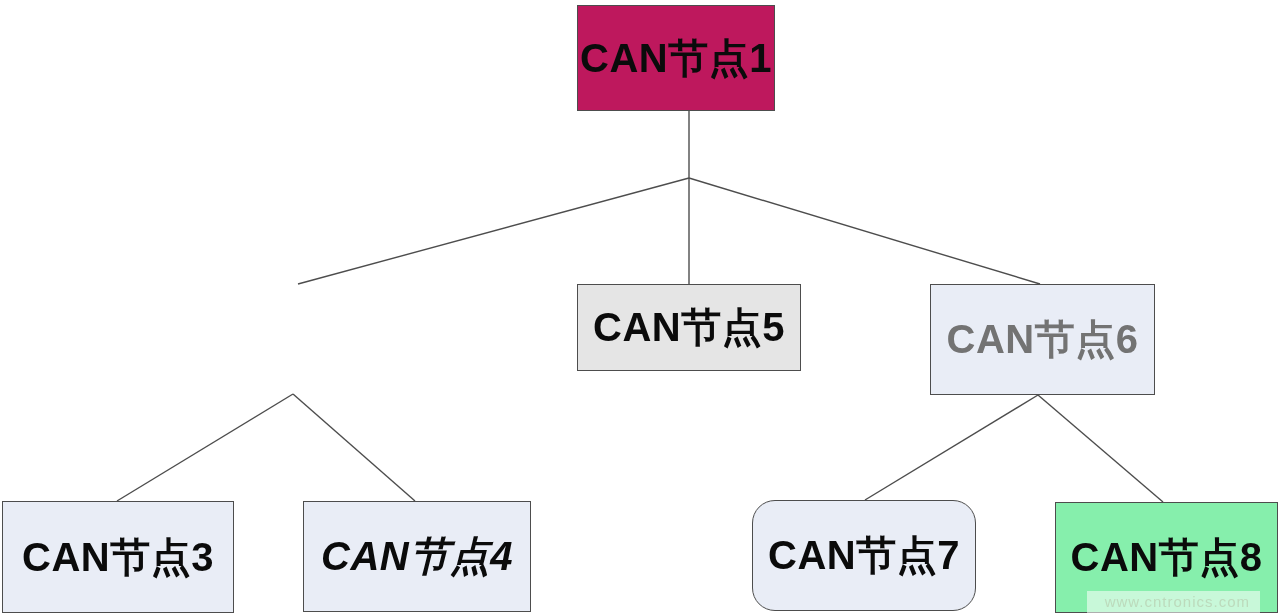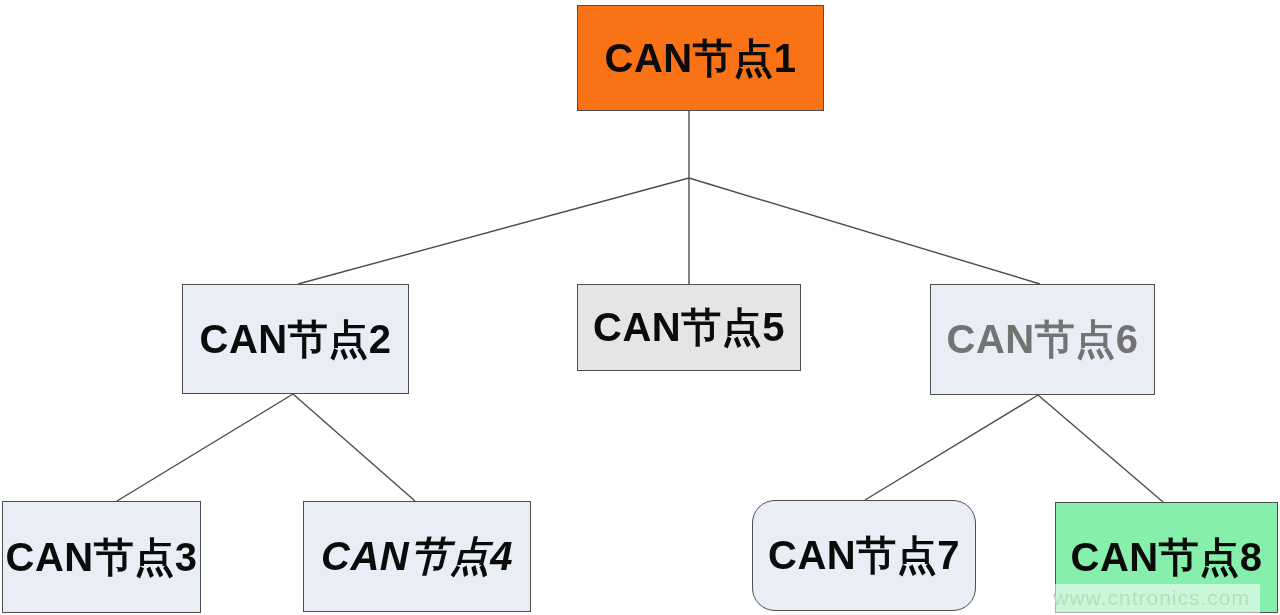--- a/index.html
+++ b/index.html
@@ -41,21 +41,21 @@
   .node span {
     font-weight: bold;
     font-size: 40px;
     letter-spacing: 0.5px;
     white-space: nowrap;
   }
   .watermark {
     position: absolute;
     right: 20px;
     bottom: 2px;
-    font-size: 21px;
+    font-size: 15px;
     letter-spacing: 1px;
     padding: 2px 10px 3px 18px;
     background: rgba(255, 255, 255, 0.55);
     white-space: nowrap;
   }
 </style>
 </head>
 <body>
 
 <div class="stage" style="background: rgb(255, 255, 255);">
@@ -63,33 +63,30 @@
       <line x1="689" y1="111" x2="689" y2="178" stroke="#4d4d4d" stroke-width="1.4"></line>
       <line x1="689" y1="178" x2="298" y2="284" stroke="#4d4d4d" stroke-width="1.4"></line>
       <line x1="689" y1="178" x2="689" y2="284" stroke="#4d4d4d" stroke-width="1.4"></line>
       <line x1="689" y1="178" x2="1040" y2="284" stroke="#4d4d4d" stroke-width="1.4"></line>
       <line x1="293" y1="394" x2="117" y2="501" stroke="#4d4d4d" stroke-width="1.4"></line>
       <line x1="293" y1="394" x2="415" y2="501" stroke="#4d4d4d" stroke-width="1.4"></line>
       <line x1="1038" y1="395" x2="865" y2="500" stroke="#4d4d4d" stroke-width="1.4"></line>
       <line x1="1038" y1="395" x2="1163" y2="502" stroke="#4d4d4d" stroke-width="1.4"></line>
     </svg>
   <div class="node-layer">
-      <div class="node" style="left: 577px; top: 5px; width: 247px; height: 106px; background: #f97316; border-color: rgb(77, 77, 77);">
+      <div class="node" style="left: 577px; top: 5px; width: 198px; height: 106px; background: #be185d; border-color: rgb(77, 77, 77);">
         <span style="color: rgb(11, 11, 11);">CAN节点1</span>
-      </div>
-      <div class="node" style="left: 182px; top: 284px; width: 227px; height: 110px; background: rgb(233, 237, 246); border-color: rgb(77, 77, 77);">
-        <span style="color: rgb(11, 11, 11);">CAN节点2</span>
       </div>
       <div class="node" style="left: 577px; top: 284px; width: 224px; height: 87px; background: #e5e5e5; border-color: rgb(77, 77, 77);">
         <span style="color: rgb(11, 11, 11);">CAN节点5</span>
       </div>
       <div class="node" style="left: 930px; top: 284px; width: 225px; height: 111px; background: rgb(233, 237, 246); border-color: rgb(77, 77, 77);">
         <span style="color: #737373;">CAN节点6</span>
       </div>
-      <div class="node" style="left: 2px; top: 501px; width: 199px; height: 112px; background: rgb(233, 237, 246); border-color: rgb(77, 77, 77); align-items: center;">
+      <div class="node" style="left: 2px; top: 501px; width: 232px; height: 112px; background: rgb(233, 237, 246); border-color: rgb(77, 77, 77); align-items: center;">
         <span style="color: rgb(11, 11, 11);">CAN节点3</span>
       </div>
       <div class="node" style="left: 303px; top: 501px; width: 228px; height: 111px; background: rgb(233, 237, 246); border-color: rgb(77, 77, 77); font-style: italic;">
         <span style="color: rgb(11, 11, 11);">CAN节点4</span>
       </div>
       <div class="node" style="left: 752px; top: 500px; width: 224px; height: 111px; background: rgb(233, 237, 246); border-color: rgb(77, 77, 77); border-radius: 23px;">
         <span style="color: rgb(11, 11, 11);">CAN节点7</span>
       </div>
       <div class="node" style="left: 1055px; top: 502px; width: 223px; height: 111px; background: #86efac; border-color: rgb(77, 77, 77);">
         <span style="color: rgb(11, 11, 11);">CAN节点8</span>

